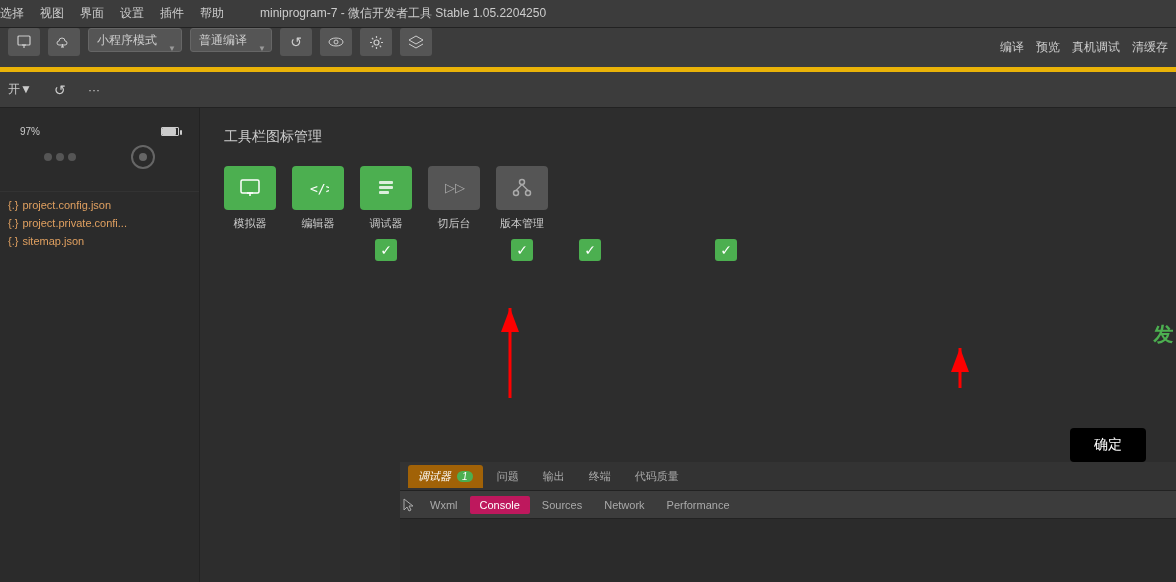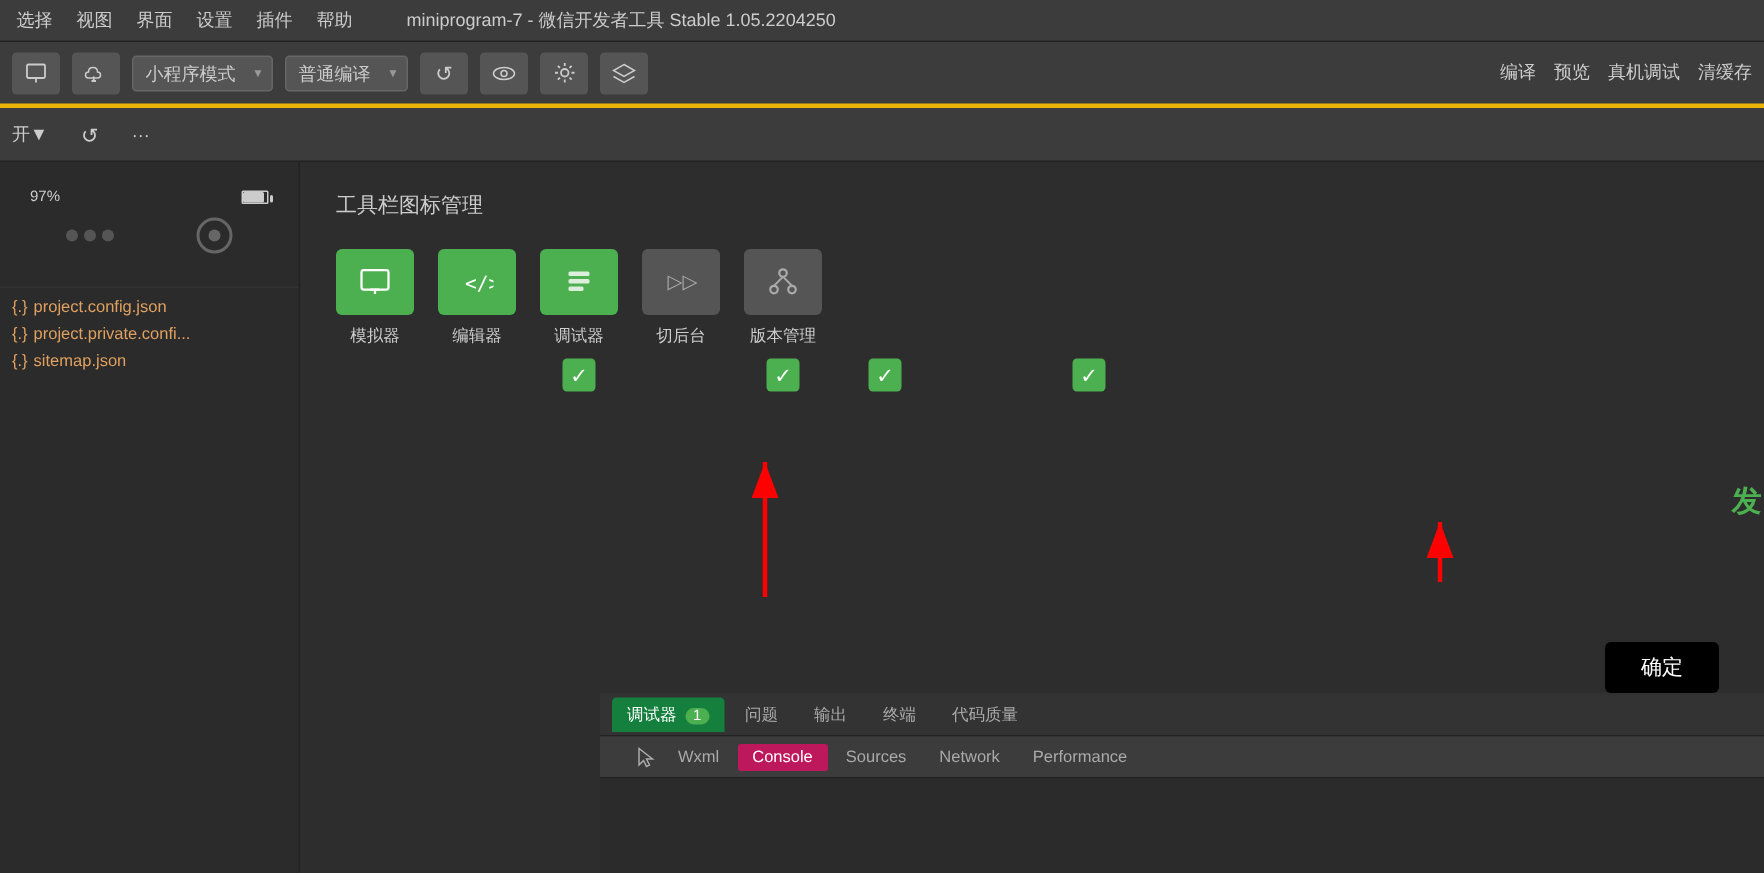--- a/index.html
+++ b/index.html
@@ -12,44 +12,43 @@
       font-size: 12px;
       color: #ccc;
     }
 
     
     .menu-bar {
       background: #3c3c3c;
       height: 28px;
       display: flex;
       align-items: center;
-      padding: 0 11px;
+      padding: 0 0;
       gap: 16px;
       border-bottom: 1px solid #222;
     }
     .menu-item {
       color: #ccc;
       cursor: pointer;
       font-size: 12px;
     }
     .menu-title {
       color: #ccc;
       font-size: 12px;
       margin: 0 auto 0 20px;
     }
 
     
     .toolbar {
       background: #3c3c3c;
       height: 44px;
       display: flex;
-      align-items: center;
       padding: 0 8px;
       gap: 8px;
-      border-bottom: 3px solid #eab308;
+      border-bottom: 5px solid #eab308;
     }
     .toolbar-select {
       background: #555;
       border: 1px solid #666;
       color: #ccc;
       border-radius: 3px;
       padding: 4px 24px 4px 8px;
       font-size: 12px;
       appearance: none;
       -webkit-appearance: none;
@@ -345,38 +344,39 @@
       border-bottom: 1px solid #222;
     }
     .bottom-tab {
       padding: 4px 10px;
       font-size: 11px;
       color: #aaa;
       cursor: pointer;
       border-radius: 3px 3px 0 0;
     }
     .bottom-tab.active {
-      background: #15803d;
+      background: #a16207;
       color: white;
+      font-style: italic;
     }
     .bottom-tab .badge {
       background: #4CAF50;
       color: white;
       border-radius: 8px;
       padding: 0 5px;
       font-size: 10px;
       margin-left: 3px;
     }
 
     .bottom-subtabs {
       display: flex;
       align-items: center;
       background: #3c3c3c;
       height: 28px;
-      padding: 0 22px;
+      padding: 0 0;
       gap: 2px;
       border-bottom: 1px solid #222;
     }
     .bottom-subtab {
       padding: 3px 10px;
       font-size: 11px;
       color: #aaa;
       cursor: pointer;
       border-radius: 2px;
     }

